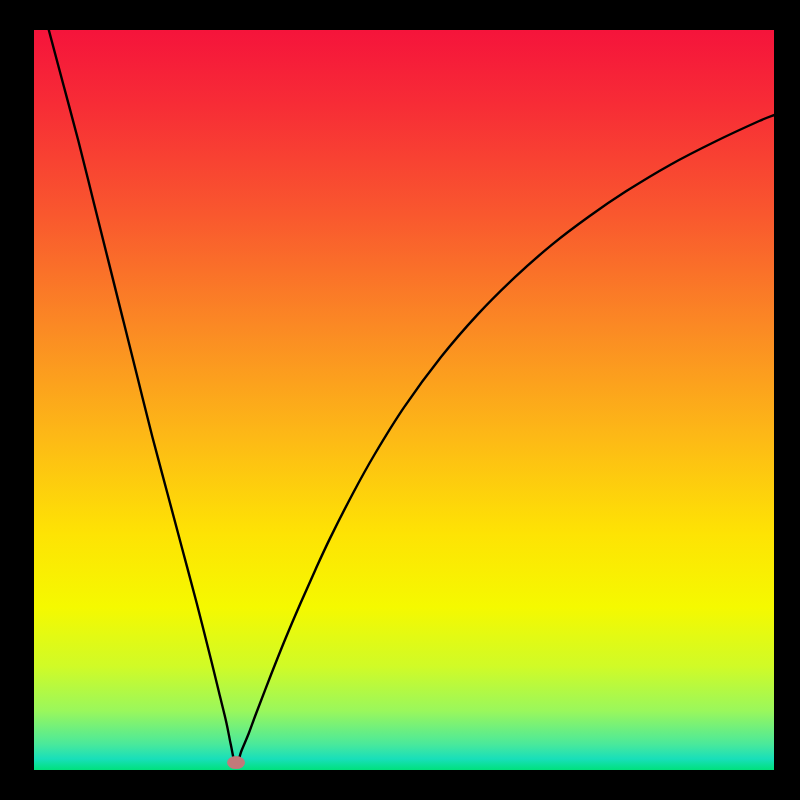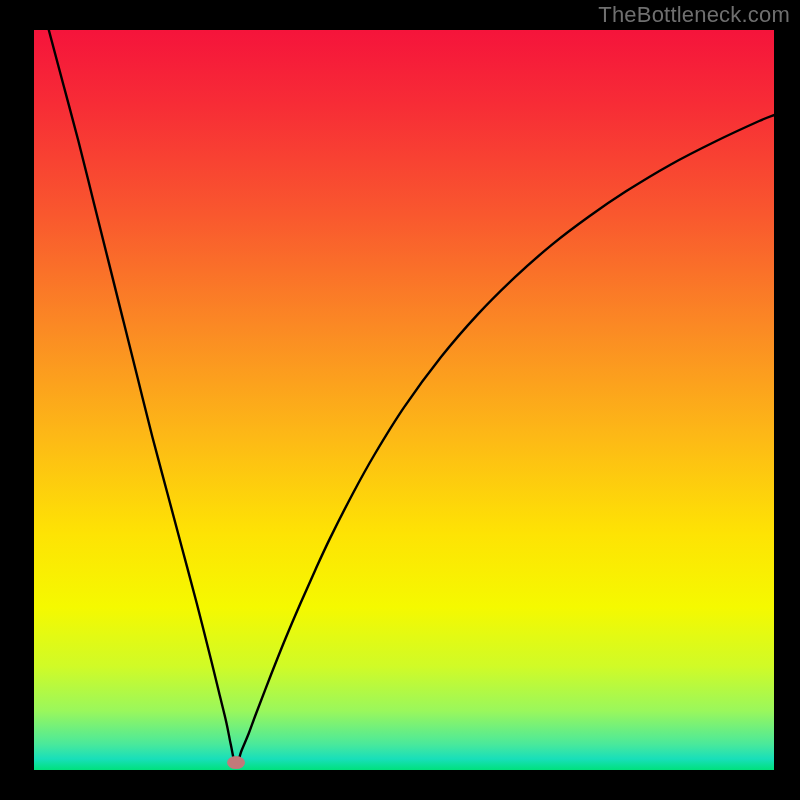--- a/index.html
+++ b/index.html
@@ -34,21 +34,20 @@
     top: 30px;
     width: 740px;
     height: 740px;
   }
   svg { display: block; }
 </style>
 </head>
 <body>
 
 <div class="frame">
-  <div class="watermark">TheBottleneck.com</div>
   <div class="plot">
     <svg id="chart-svg" width="740" height="740" viewBox="0 0 740 740" preserveAspectRatio="none">
         <defs>
           <linearGradient id="bg-grad" x1="0" y1="0" x2="0" y2="1">
             <stop offset="0%" stop-color="#f5143b"></stop>
             <stop offset="10%" stop-color="#f72c36"></stop>
             <stop offset="25%" stop-color="#f9582e"></stop>
             <stop offset="40%" stop-color="#fb8924"></stop>
             <stop offset="55.00000000000001%" stop-color="#fdb916"></stop>
             <stop offset="68%" stop-color="#fee304"></stop>

